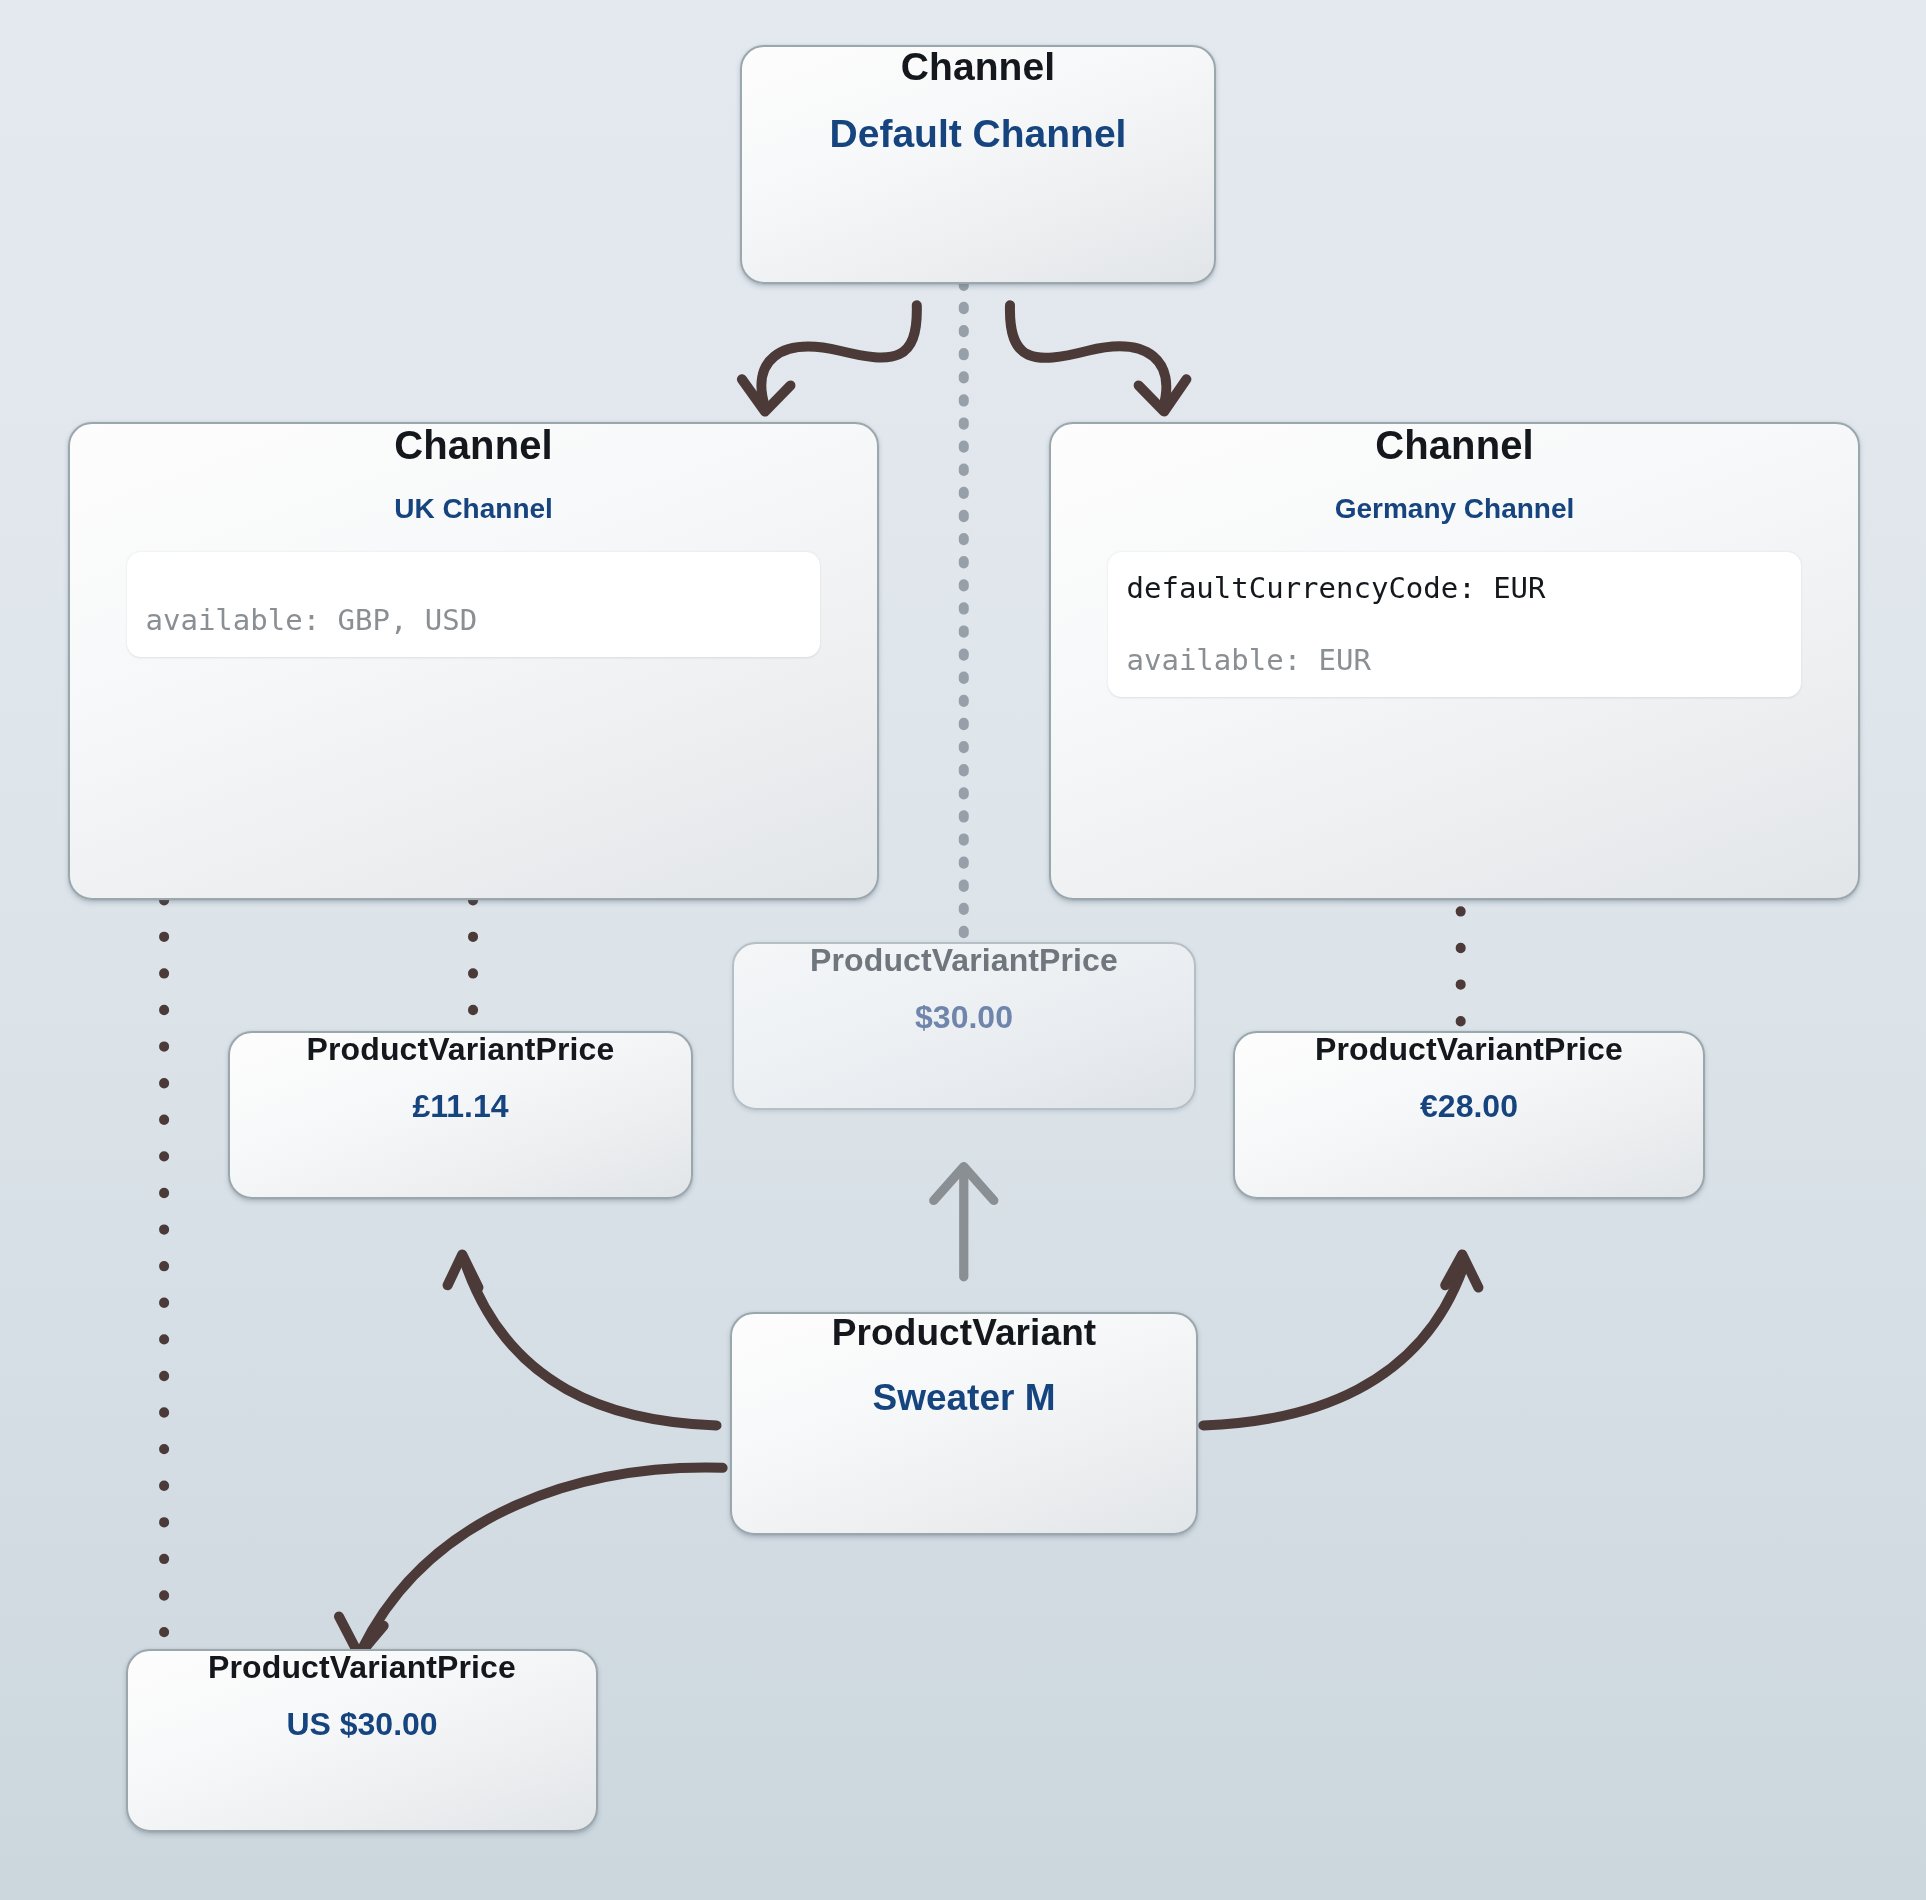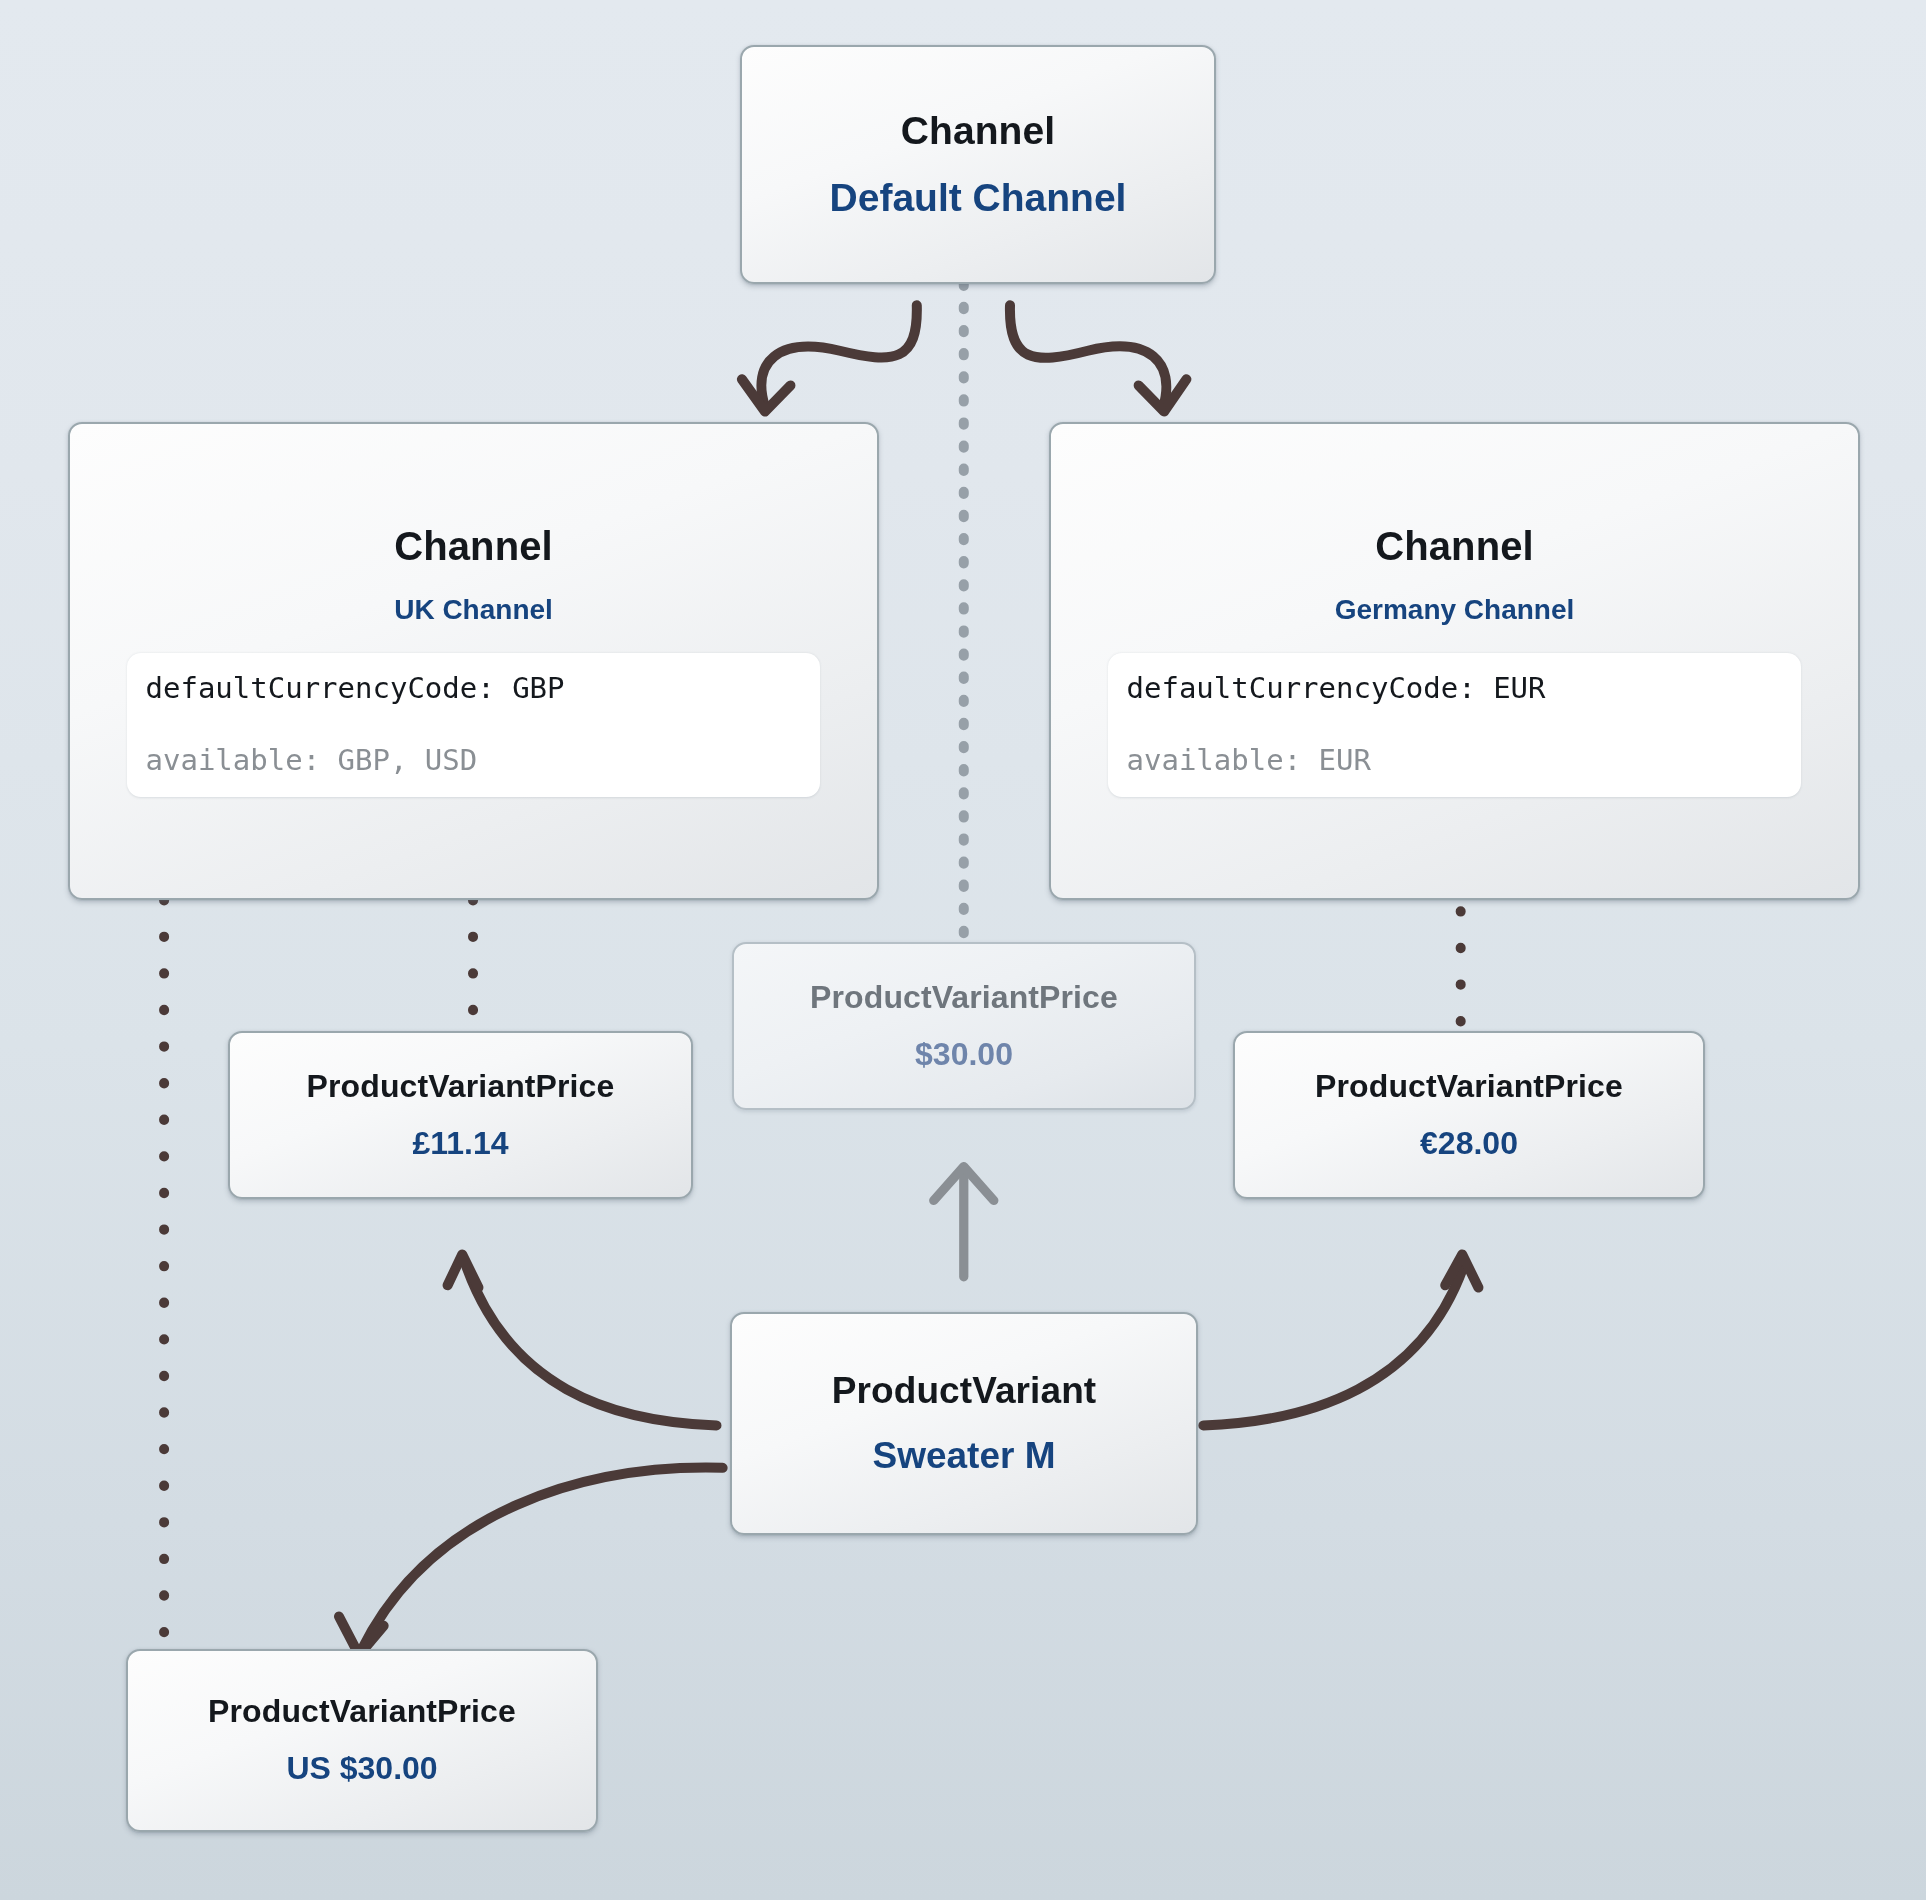--- a/index.html
+++ b/index.html
@@ -28,28 +28,28 @@
     top: 0;
     width: 1926px;
     height: 1901px;
     pointer-events: none;
   }
 
   
   .node {
     position: absolute;
     box-sizing: border-box;
-    border-radius: 14px;
+    border-radius: 24px;
     border: 2.3px solid #9aa7ad;
     background: linear-gradient(160deg, #fdfdfd 0%, #f7f8f9 38%, #eceef0 72%, #e2e5e8 100%);
     box-shadow: 0 2.3px 5.4px rgba(90,105,120,0.28), 0 0.8px 1.5px rgba(90,105,120,0.18);
     display: flex;
     flex-direction: column;
     align-items: center;
-    justify-content: center;
+    justify-content: flex-start;
   }
 
   .node .type {
     font-weight: bold;
     color: #14181d;
     text-align: center;
     letter-spacing: 0.1px;
     line-height: 1.05;
   }
 
@@ -166,21 +166,20 @@
 
   <div class="node channel-root" style="left:740px; top:45px; width:476px; height:239px;">
     <div class="type">Channel</div>
     <div class="name">Default Channel</div>
   </div>
 
   <div class="node channel-big" style="left:68px; top:422px; width:811px; height:478px;">
     <div class="type">Channel</div>
     <div class="name">UK Channel</div>
     <div class="code-panel" style="width:693px;">
-      <div class="code-line primary">defaultCurrencyCode: GBP</div>
       <div class="code-line secondary">available: GBP, USD</div>
     </div>
   </div>
 
   <div class="node channel-big" style="left:1049px; top:422px; width:811px; height:478px;">
     <div class="type">Channel</div>
     <div class="name">Germany Channel</div>
     <div class="code-panel" style="width:693px;">
       <div class="code-line primary">defaultCurrencyCode: EUR</div>
       <div class="code-line secondary">available: EUR</div>

